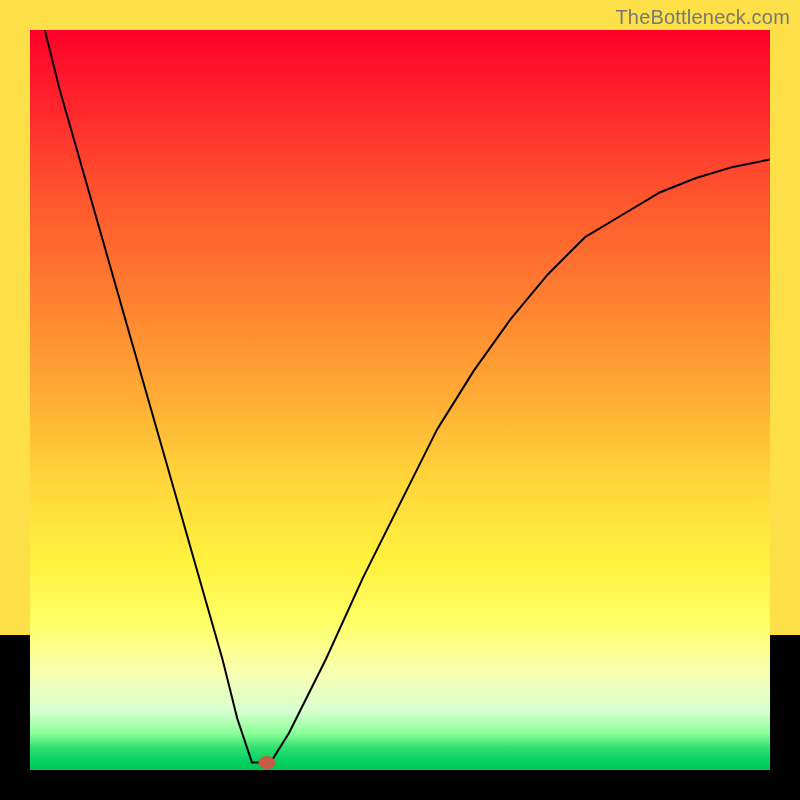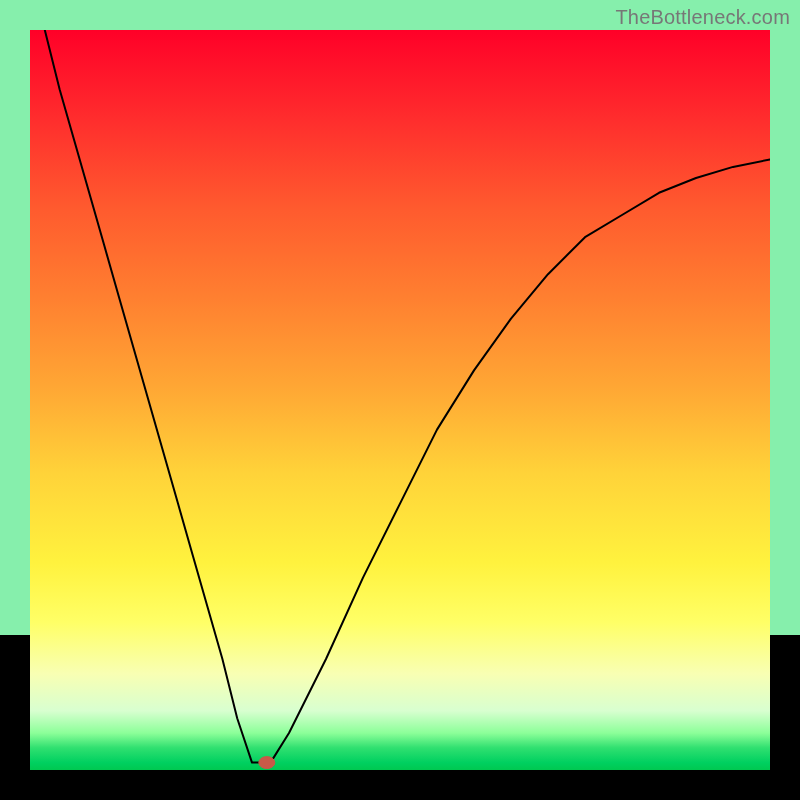--- a/index.html
+++ b/index.html
@@ -8,21 +8,21 @@
     width: 800px;
     height: 800px;
     background: #000;
     overflow: hidden;
     font-family: Arial, Helvetica, sans-serif;
   }
   .frame {
     position: relative;
     width: 800px;
     height: 635px;
-    background: #86efac;
+    background: #fde047;
   }
   .plot {
     position: absolute;
     left: 30px;
     top: 30px;
     width: 740px;
     height: 740px;
     background: linear-gradient(
       to bottom,
       #ff0028 0%,

